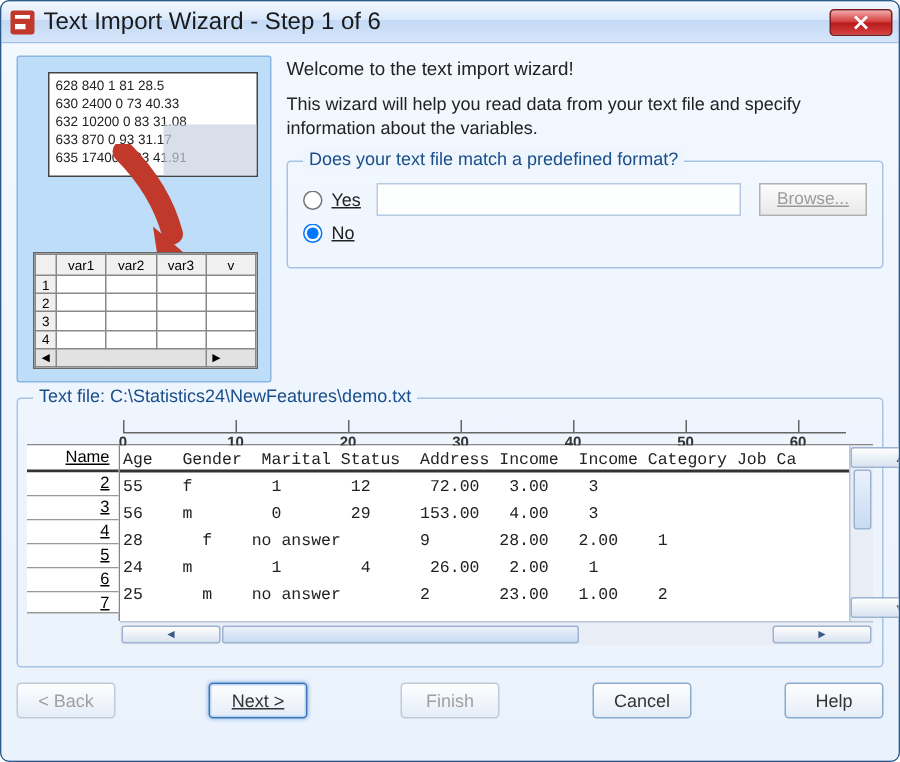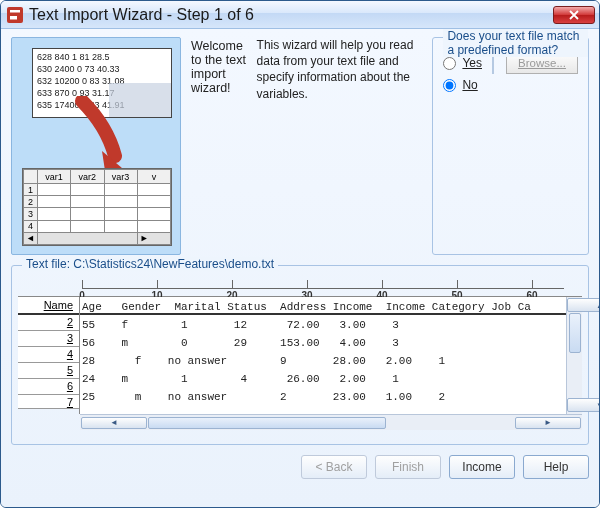--- a/index.html
+++ b/index.html
@@ -16,21 +16,21 @@
   .illus { width: 170px; height: 218px; background: #bdddf8; border: 1px solid #8ab6e0; border-radius: 2px; position: relative; overflow:hidden; }
   .rawbox { position:absolute; left:20px; top:10px; width:140px; height:70px; background:#fff; border:1px solid #444; font: 9px/11px "Courier New", monospace; padding:3px 4px; color:#222; white-space:pre; }
   .rawbox .shade { position:absolute; right:0; bottom:0; width:62px; height:34px; background:rgba(200,210,225,.7); }
   .gridbox { position:absolute; left:10px; top:130px; width:150px; height:78px; background:#fff; border:1px solid #666; }
   .gridbox table { border-collapse:collapse; width:100%; height:100%; table-layout:fixed; }
   .gridbox th, .gridbox td { border:1px solid #888; font:9px Arial; padding:0 2px; background:#fff; }
   .gridbox th { background:#f0f0f0; height:14px; }
   .gridbox .rownum { background:#f0f0f0; width:14px; text-align:center; }
   .gridbox .sb { background:#e2e2e2; }
   .arrow { position:absolute; left:55px; top:58px; width:70px; height:95px; pointer-events:none; }
-  .rightcol { flex:1; display:flex; flex-direction:row; }
+  .rightcol { flex:1; display:flex; flex-direction:column; }
   .welcome { font-size:12.5px; color:#222; margin:2px 0 8px 0; }
   .desc { font-size:12px; color:#222; line-height:1.35; margin-bottom:14px; }
   .fieldset { border:1px solid #a8c3e4; border-radius:3px; padding:10px 10px 12px 10px; position:relative; }
   .fieldset .legend { position:absolute; top:-9px; left:10px; background:#eef5fd; padding:0 4px; font-size:12px; color:#1a4e8a; }
   .radiorow { display:flex; align-items:center; gap:6px; margin:4px 0; font-size:12px; color:#222; }
   .radiorow input { margin:0; }
   .radiorow .u { text-decoration:underline; }
   .pathbox { flex:1; height:22px; border:1px solid #b5c9e2; background:#fdfefe; margin:0 6px 0 4px; }
   .browsebtn { width:72px; height:22px; border:1px solid #b0b0b0; background:linear-gradient(#fdfdfd,#e8e8e8); font-size:11.5px; color:#9a9a9a; border-radius:0; cursor:default;text-decoration:underline; }
   .preview { margin-top:10px; border:1px solid #a8c3e4; border-radius:3px; padding:8px 6px 6px 6px; position:relative; height:180px; }
@@ -47,21 +47,21 @@
   .dataarea { flex:1; overflow:hidden; position:relative; background:#fff; }
   .dataarea pre { margin:0; font:11px/16px "Courier New", monospace; color:#222; padding:2px 0 0 2px; white-space:pre; }
   .dataarea .hdrline { border-bottom:2px solid #333; height:18px; line-height:16px; }
   .vscroll { width:16px; background:#e9eef6; border-left:1px solid #b8c6da; position:relative; }
   .vscroll .btn, .hscroll .btn { width:14px; height:14px; background:linear-gradient(#fefefe,#d9e3f0); border:1px solid #9cb3d1; margin:1px auto; border-radius:2px; display:flex; align-items:center; justify-content:center; font-size:8px; color:#3a5a85; }
   .vscroll .thumb { width:12px; height:40px; margin:1px auto; background:linear-gradient(#eaf1fb,#c9dbf2); border:1px solid #9cb3d1; border-radius:2px; }
   .hscroll { height:16px; background:#e9eef6; border-top:1px solid #b8c6da; display:flex; align-items:center; margin-left:62px; margin-right:0; }
   .hscroll .btn { height:12px; width:14px; margin:0 1px; }
   .hscroll .track { flex:1; height:12px; position:relative; }
   .hscroll .thumb { position:absolute; left:0; width:65%; height:12px; background:linear-gradient(#eaf1fb,#c9dbf2); border:1px solid #9cb3d1; border-radius:2px; }
-  .footer { margin-top:10px; display:flex; justify-content:flex-end; gap:8px; }
+  .footer { margin-top:10px; display:flex; justify-content:space-between; gap:8px; }
   .btn { min-width:66px; height:24px; border:1px solid #8aa9cf; border-radius:3px; background:linear-gradient(#fefefe,#e4edf8); font-size:12px; color:#333; cursor:pointer; padding:0 10px; }
   .btn.disabled { color:#a0a0a0; border-color:#bfcadb; cursor:default; }
   .btn.primary { border-color:#3b74b7; box-shadow:0 0 0 1px #bcd6f2 inset, 0 0 3px #8ab4e6; }
   .u { text-decoration:underline; }
 </style>
 </head>
 <body>
 
 <div class="outer">
   <div class="titlebar">
@@ -204,18 +204,19 @@
         <div class="btn">◄</div>
         <div class="track">
             <div class="thumb"></div>
           </div>
         <div class="btn">►</div>
       </div>
     </div>
 
     <div class="footer">
       <button class="btn disabled"><span>&lt; Back</span></button>
+      <button class="btn primary"><span class="u">Next  &gt;</span></button>
       <button class="btn disabled"><span>Finish</span></button>
-      <button class="btn"><span>Income</span></button>
+      <button class="btn"><span>Cancel</span></button>
       <button class="btn"><span>Help</span></button>
     </div>
   </div>
 </div>
 
 </body></html>

